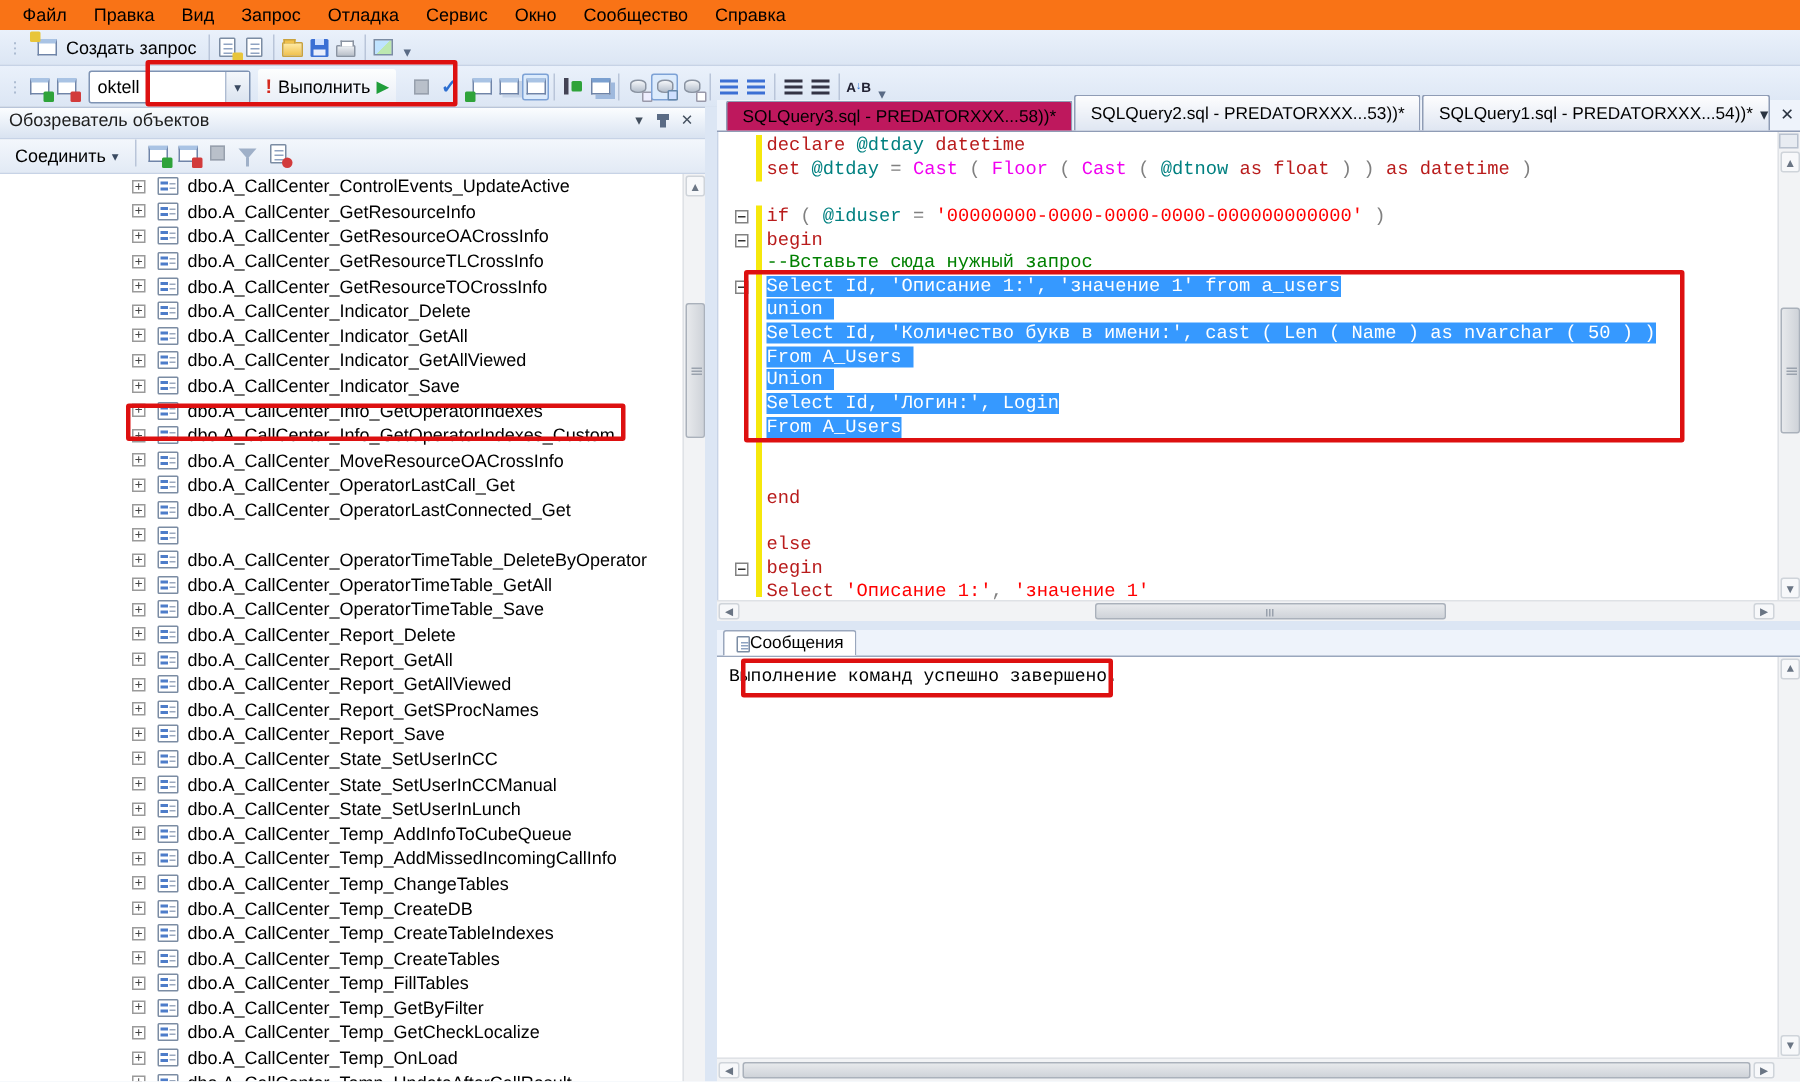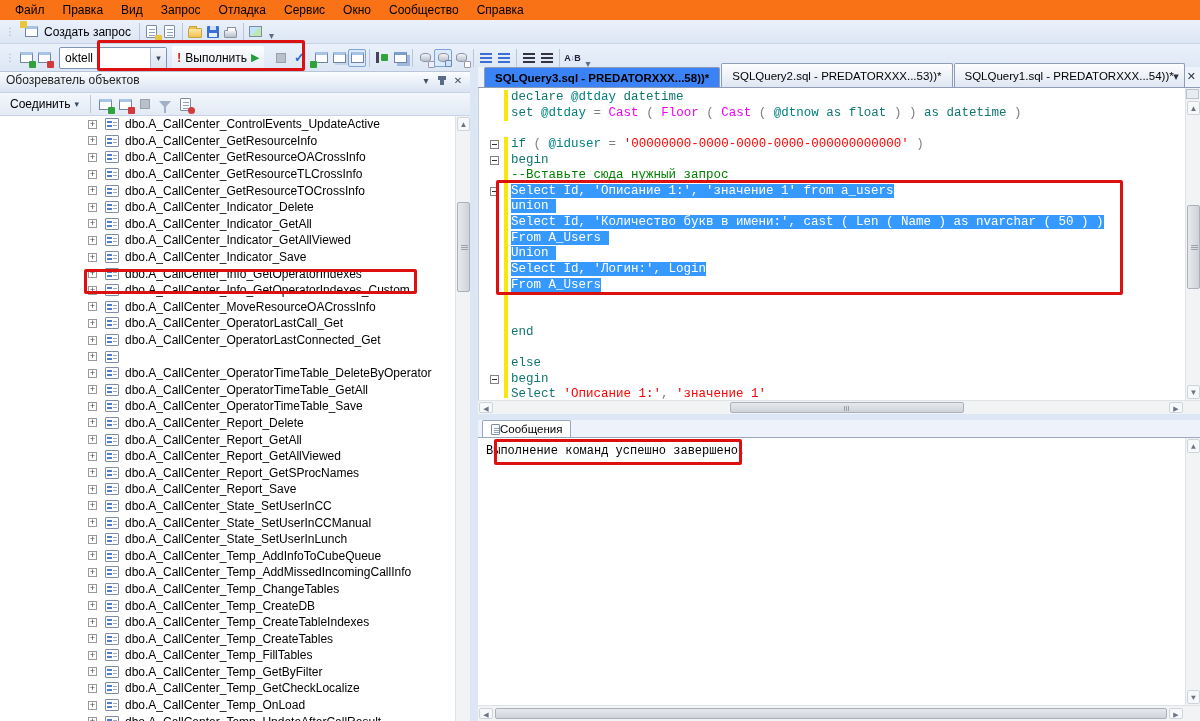--- a/index.html
+++ b/index.html
@@ -47,51 +47,51 @@
   .pinic:before{content:"";position:absolute;left:-2px;top:0;width:8px;height:4px;background:#5a6b85}
 
   
   .redbox{position:absolute;border:3px solid #dd1010;border-radius:2px;pointer-events:none;z-index:60}
 
   
   .oe{position:absolute;left:0;top:71px;width:470px;bottom:0;background:#fff;border-top:1px solid #b9c5d9;display:flex;flex-direction:column}
   .oe-head{height:21px;background:linear-gradient(#fbfdff,#d9e3f1);border-bottom:1px solid #c7d3e6;display:flex;align-items:center;padding:0 4px 4px 6px}
   .oe-title{flex:1;color:#1e1e1e}
   .oe-hicon{width:16px;height:14px;display:inline-flex;align-items:center;justify-content:center;color:#44505f;font-size:10px}
-  .oe-tools{height:23px;background:linear-gradient(#f3f7fc,#e2eaf5);border-bottom:1px solid #c7d3e6;display:flex;align-items:center;padding-left:4px;gap:2px}
+  .oe-tools{height:23px;background:linear-gradient(#f3f7fc,#e2eaf5);border-bottom:1px solid #c7d3e6;display:flex;padding-left:4px;gap:2px}
   .connect-btn{display:flex;align-items:center;gap:4px;padding:2px 6px}
   .tree{position:relative;flex:1;overflow:hidden;background:#fff}
   .trow{height:16.6px;display:flex;align-items:center;padding-left:88px;white-space:nowrap}
   .plus{width:9px;height:9px;min-width:9px;border:1px solid #9a9a9a;background:#fff;font:9px/7px "Liberation Sans";text-align:center;color:#444;margin-right:8px}
   .sproc{width:14px;height:12px;min-width:14px;background:#fff;border:1px solid #7b8ca3;border-radius:1px;position:relative;margin-right:6px}
   .sproc i{position:absolute;left:1px;top:2px;width:5px;height:2px;background:#4d7cc9;box-shadow:0 4px 0 #4d7cc9}
   .sproc b{position:absolute;right:1px;top:3px;width:4px;height:1px;background:#9aa8bd;box-shadow:0 3px 0 #9aa8bd}
   .trow .tlabel{font-size:12px}
   .tree-scroll{position:absolute;right:0;top:0;width:15px;bottom:0;background:#f2f3f5;border-left:1px solid #dfe2e6}
   .sb-arrow{position:absolute;left:1px;width:13px;height:14px;background:#f7f8fa;border:1px solid #cfd4da;border-radius:2px;color:#6a7584;font-size:8px;text-align:center;line-height:13px}
   .sb-thumb{position:absolute;left:1px;width:13px;background:linear-gradient(90deg,#e7e9ec,#cfd3d9);border:1px solid #aab1bb;border-radius:2px}
   .sb-grip{position:absolute;left:3px;width:7px;height:1px;background:#9aa2ad;box-shadow:0 2px 0 #9aa2ad,0 4px 0 #9aa2ad}
 
   
   .vsplit{position:absolute;left:470px;top:71px;width:8px;bottom:0;background:#dce6f4}
 
   
   .epane{position:absolute;left:478px;top:67px;right:0;bottom:0;display:flex;flex-direction:column;background:#fff}
   .tabstrip{height:21px;background:#eef3fb;display:flex;align-items:flex-end;padding-left:6px;border-bottom:1px solid #8f9cb5;position:relative}
   .tab{height:24px;display:flex;align-items:center;padding:0 10px;border:1px solid #8f9cb5;border-bottom:none;border-radius:2px 2px 0 0;background:linear-gradient(#fdfdfe,#dfe6f2);margin-right:1px;white-space:nowrap;font-size:11.5px}
-  .tab.active{background:#3b82f6;font-weight:bold;height:20px;position:relative;z-index:2}
+  .tab.active{background:#be185d;font-weight:normal;height:20px;position:relative;z-index:2}
   .tab-right{position:absolute;right:4px;top:3px;display:flex;gap:8px;color:#2a3340;font-size:11px}
   .code-area{position:relative;height:312px;background:#fff;overflow:hidden;border-left:1px solid #c7d3e6}
   .gutter{position:absolute;left:0;top:0;width:24px;bottom:0;background:#fff;border-right:0}
   .ystripe{position:absolute;left:25px;width:4px;background:#f6e80c;z-index:3}
   .fold{position:absolute;left:11px;width:9px;height:9px;border:1px solid #828282;background:#fff;z-index:4}
   .fold:after{content:"";position:absolute;left:1px;top:3px;width:5px;height:1px;background:#333}
   .code-lines{position:absolute;left:32px;top:2px;right:16px;font-family:"Liberation Mono","DejaVu Sans Mono",monospace;font-size:12.5px;white-space:pre}
   .cl{height:15.65px;line-height:15.65px}
-  .k{color:#0f766e}.v{color:#008080}.f{color:#f000f0}.s{color:#ff0000}.o{color:#808080}.c{color:#008000}.p{color:#000}
+  .k{color:#b91c1c}.v{color:#008080}.f{color:#f000f0}.s{color:#ff0000}.o{color:#808080}.c{color:#008000}.p{color:#000}
   .selspan{background:#3699ff;color:#fff}
   .v-scroll{position:absolute;right:0;top:0;width:15px;bottom:0;background:#f2f3f5;border-left:1px solid #dfe2e6}
   .mini-split{position:absolute;right:1px;top:0;width:13px;height:10px;background:#e8ecf2;border:1px solid #b9c2cf}
   .h-scroll{height:14px;background:#f2f3f5;border-top:1px solid #dfe2e6;position:relative}
   .hsb-arrow{position:absolute;top:1px;width:14px;height:11px;background:#f7f8fa;border:1px solid #cfd4da;border-radius:2px;color:#6a7584;font-size:7px;text-align:center;line-height:11px}
   .hsb-thumb{position:absolute;top:1px;height:11px;background:linear-gradient(#e7e9ec,#cfd3d9);border:1px solid #aab1bb;border-radius:2px}
   .hsb-grip{position:absolute;top:3px;width:1px;height:5px;background:#9aa2ad;box-shadow:2px 0 0 #9aa2ad,4px 0 0 #9aa2ad}
   .hsplit{height:6px;background:#dce6f4}
 
   

